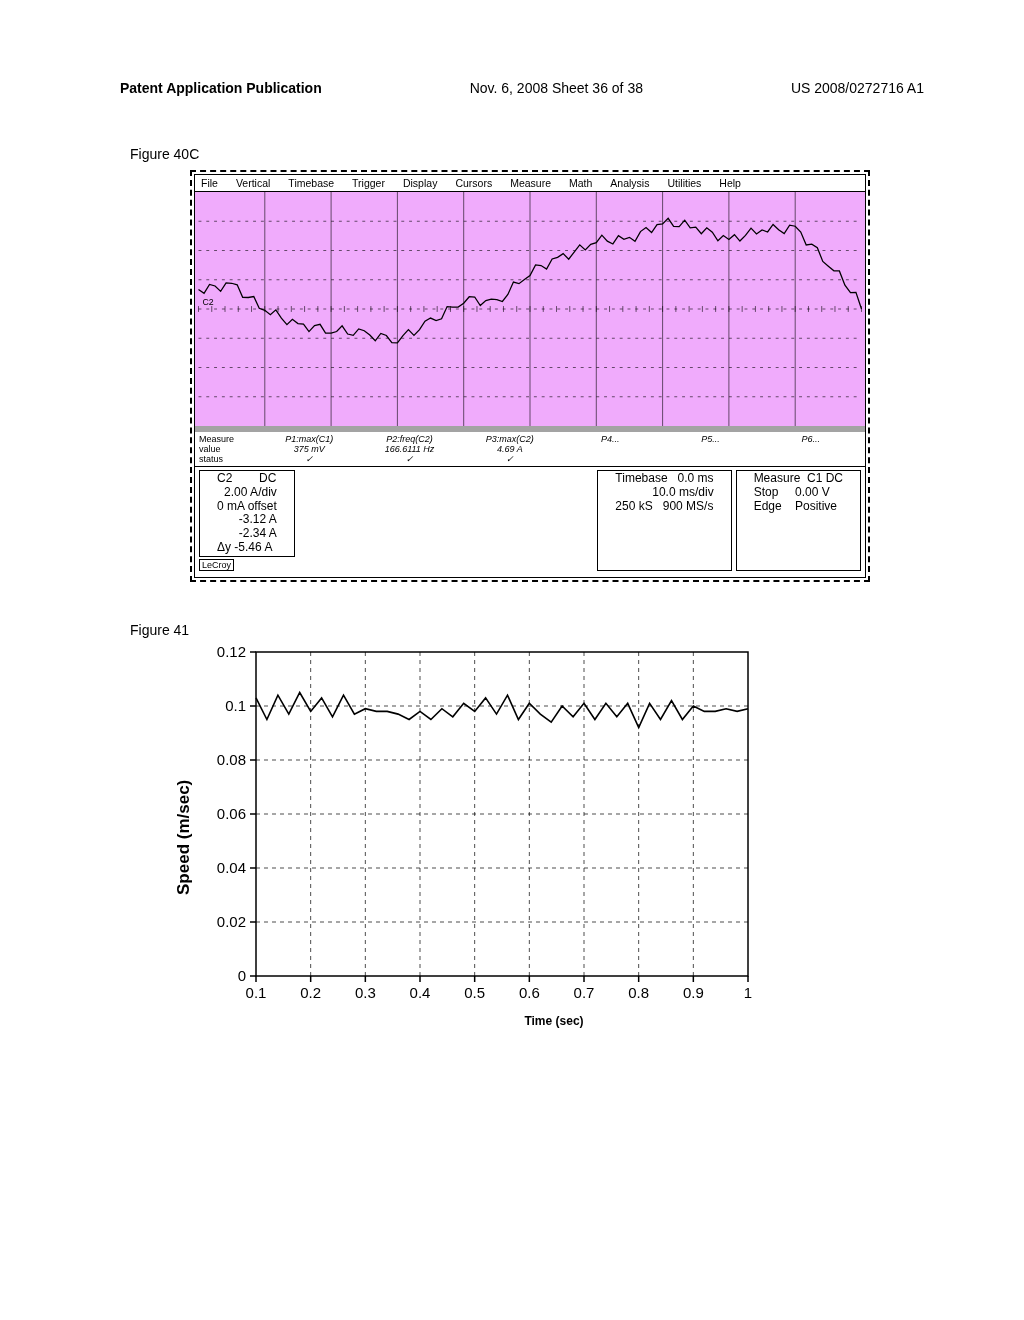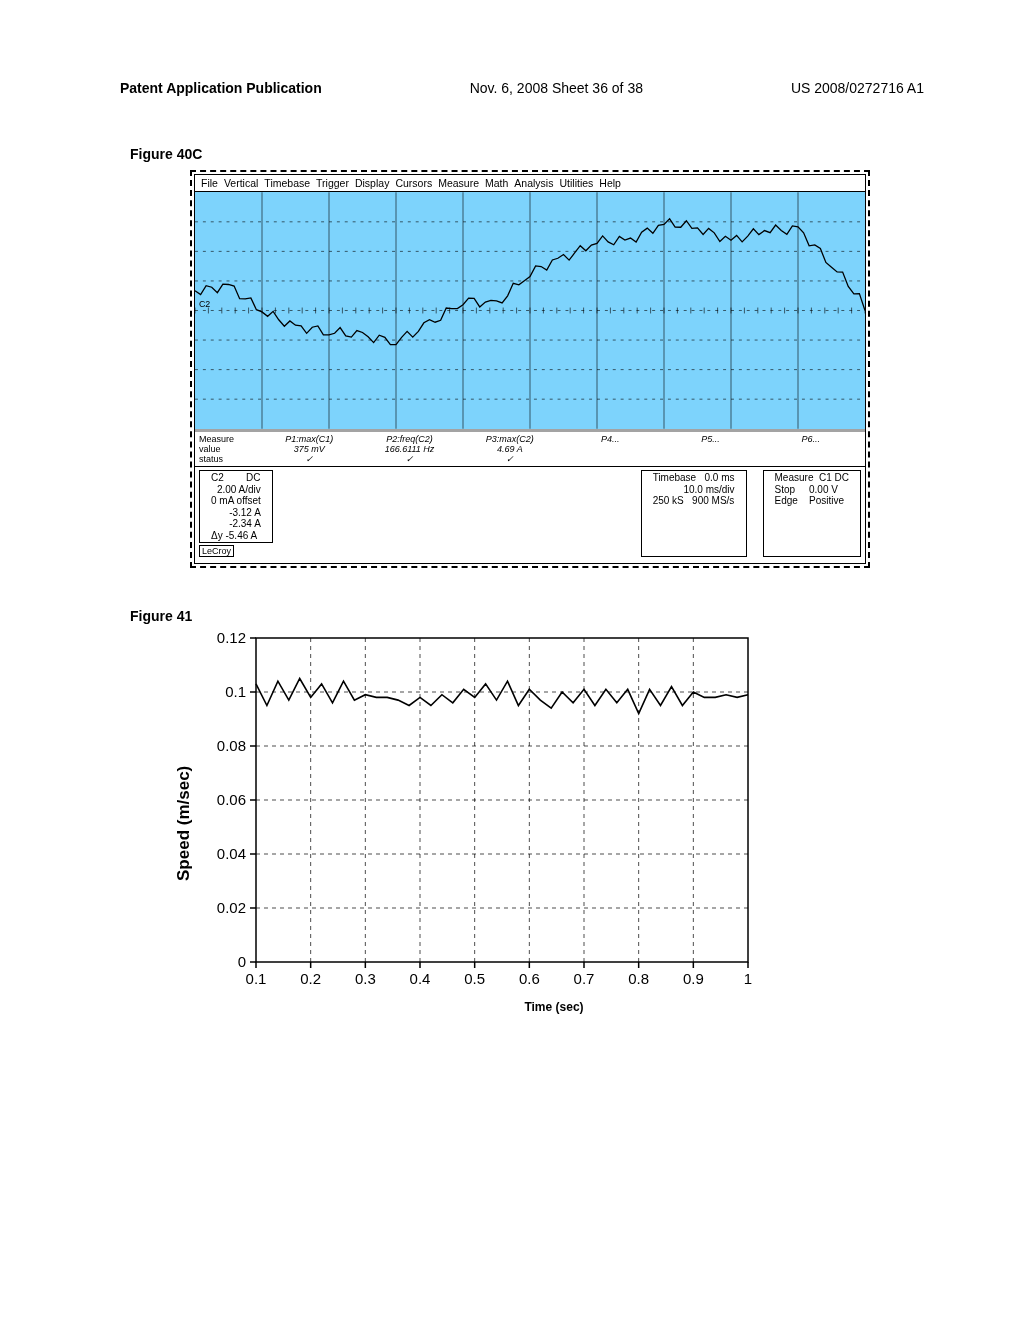--- a/index.html
+++ b/index.html
@@ -1,35 +1,35 @@
 <!DOCTYPE html>
 <html><head>
 <meta charset="utf-8">
 <style>
   * { margin: 0; padding: 0; box-sizing: border-box; }
   body { font-family: Arial, Helvetica, sans-serif; background: #fff; width: 1024px; }
   .page { padding: 80px 100px 40px 120px; }
   .header-row { display: flex; justify-content: space-between; font-size: 14px; margin-bottom: 50px; }
   .hdr-left { font-weight: bold; }
   .hdr-right { font-weight: normal; }
-  .fig-label { font-weight: bold; font-size: 14px; margin-bottom: 8px; margin-left: 10px; }
+  .fig-label { font-weight: normal; font-size: 14px; margin-bottom: 8px; margin-left: 10px; }
 
   
   .scope-wrap { margin-left: 70px; width: 680px; border: 2px dashed #000; padding: 2px; margin-bottom: 40px; }
   .scope-inner { border: 1.5px solid #000; }
-  .scope-menu { display: flex; gap: 6px; padding: 2px 6px; font-size: 10.5px; border-bottom: 1px solid #000; }
-  .scope-plot { position: relative; height: 240px; background: #7dd3fc; border-bottom: 3px solid #a3a3a3; }
+  .scope-menu { display: flex; gap: 18px; padding: 2px 6px; font-size: 10.5px; border-bottom: 1px solid #000; }
+  .scope-plot { position: relative; height: 240px; background: #f0abfc; border-bottom: 6px solid #a3a3a3; }
   .scope-plot svg { width: 100%; height: 100%; display: block; }
   .scope-meas { display: flex; font-size: 9px; border-bottom: 1px solid #000; padding: 2px 4px; }
   .scope-meas-left { width: 60px; }
   .scope-meas-col { flex: 1; text-align: center; font-style: italic; }
   .check { font-size: 9px; }
   .scope-footer { display: flex; justify-content: space-between; font-size: 8.5px; padding: 3px 4px 6px 4px; min-height: 56px; }
-  .footer-box { border: 1px solid #000; padding: 1px 11px; font-size: 10px; line-height: 1.15; }
-  .footer-right { display: flex; gap: 16px; }
+  .footer-box { border: 1px solid #000; padding: 1px 17px; font-size: 12px; line-height: 1.15; }
+  .footer-right { display: flex; gap: 4px; }
   .brand { border: 1px solid #000; padding: 0 2px; display: inline-block; margin-top: 2px; font-size: 9px; }
 
   
   .fig41-wrap { margin-left: 50px; width: 700px; }
   .chart-title { text-align: center; font-weight: bold; font-size: 18px; margin-bottom: 4px; }
   .chart-container { display: flex; }
   .ylabel { writing-mode: vertical-rl; transform: rotate(180deg); font-weight: bold; font-size: 17px; text-align: center; padding: 0 4px; }
   .chart-body { flex: 1; }
   .chart-svg { width: 560px; height: 360px; }
   .xlabel { text-align: center; font-weight: bold; font-size: 12px; margin-top: 4px; margin-left: 40px; }

